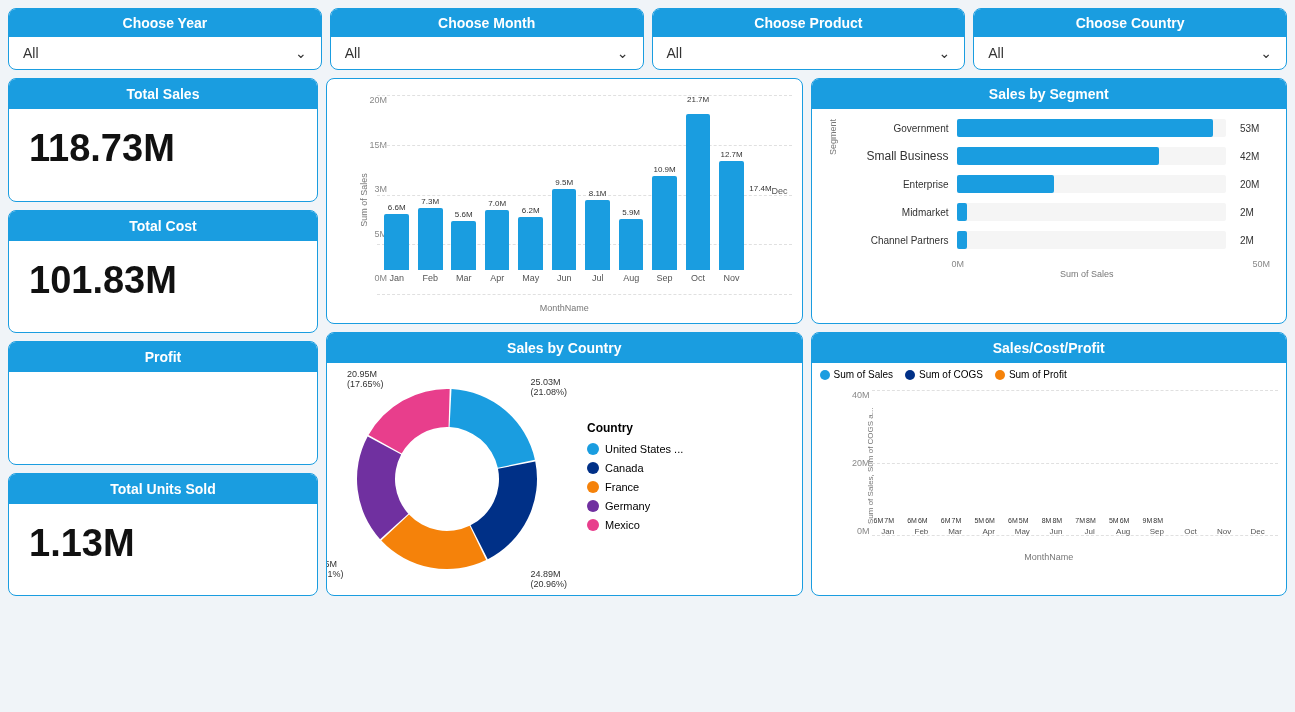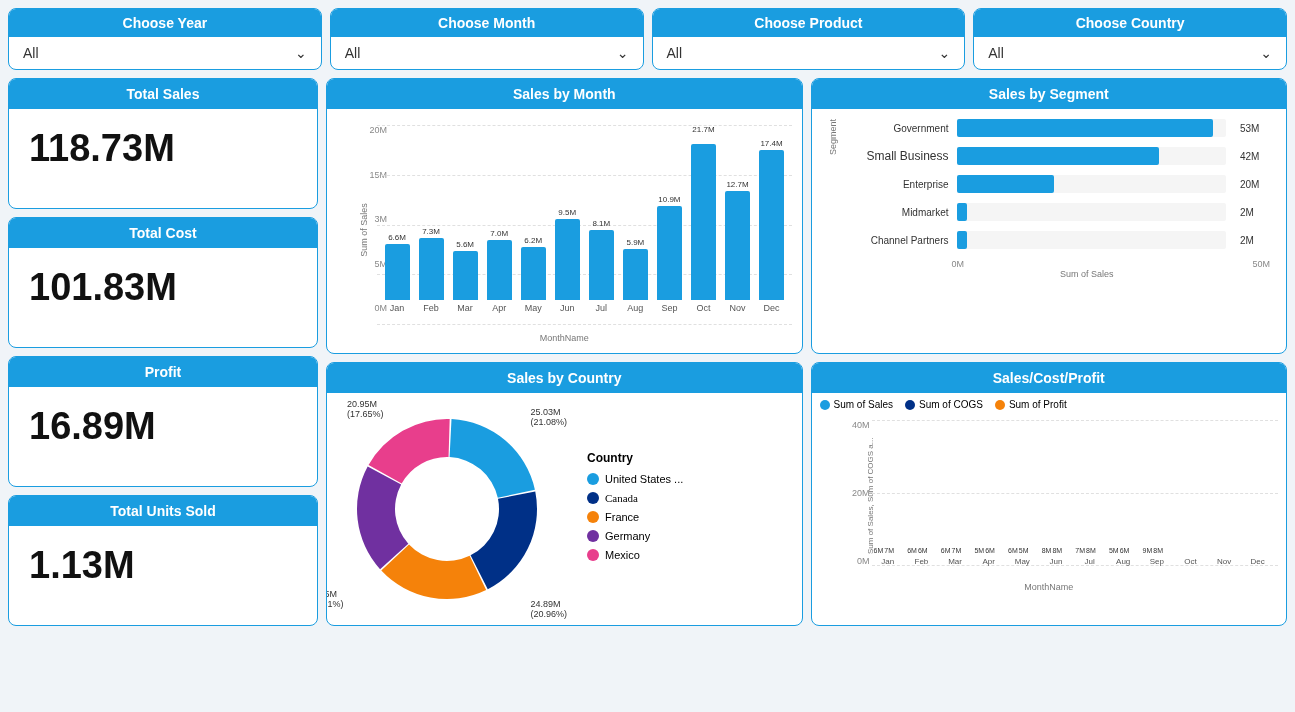--- a/index.html
+++ b/index.html
@@ -176,30 +176,28 @@
     <div class="kpi-card">
       <div class="kpi-header">Total Sales</div>
       <div class="kpi-value">118.73M</div>
     </div>
     <div class="kpi-card">
       <div class="kpi-header">Total Cost</div>
       <div class="kpi-value">101.83M</div>
     </div>
     <div class="kpi-card">
       <div class="kpi-header">Profit</div>
-      <div class="kpi-value">16.89M</div>
     </div>
     <div class="kpi-card">
       <div class="kpi-header">Total Units Sold</div>
       <div class="kpi-value">1.13M</div>
     </div>
   </div>
 
   <div class="chart-card" style="grid-column:2;grid-row:2/4;">
-    <div class="chart-header">Sales by Month</div>
     <div class="chart-body">
       <div style="position:relative;height:230px;padding-left:44px;padding-bottom:32px;padding-top:10px;">
 
         <div style="position:absolute;left:0;top:50%;transform:translateY(-50%) rotate(-90deg);font-size:9px;color:#777;white-space:nowrap;">Sum of Sales</div>
 
         <div class="y-labels" style="left:16px;top:10px;bottom:32px;">
           <div class="y-label">20M</div>
           <div class="y-label">15M</div>
           <div class="y-label">3M</div>
           <div class="y-label">5M</div>
@@ -263,21 +261,21 @@
             <div style="flex: 1 1 0%; display: flex; flex-direction: column; align-items: center; justify-content: flex-end; height: 100%; position: relative;">
               <div style="font-size: 8px; color: rgb(51, 51, 51); text-align: center; white-space: nowrap; margin-bottom: 10px;">21.7M</div>
               <div style="background: rgb(26, 157, 224); width: 78%; border-radius: 2px 2px 0px 0px; height: 99%;"></div>
               <div style="font-size: 9px; color: rgb(85, 85, 85); margin-top: 3px; text-align: center;">Oct</div>
             </div>
             <div style="flex: 1 1 0%; display: flex; flex-direction: column; align-items: center; justify-content: flex-end; height: 100%; position: relative;">
               <div style="font-size: 8px; color: rgb(51, 51, 51); text-align: center; white-space: nowrap; margin-bottom: 2px;">12.7M</div>
               <div style="background: rgb(26, 157, 224); width: 78%; border-radius: 2px 2px 0px 0px; height: 58%;"></div>
               <div style="font-size: 9px; color: rgb(85, 85, 85); margin-top: 3px; text-align: center;">Nov</div>
             </div>
-            <div style="flex: 1 1 0%; display: flex; flex-direction: column; align-items: center; justify-content: flex-end; height: 100%; position: relative;">
+            <div style="flex: 1 1 0%; display: flex; align-items: center; justify-content: flex-end; height: 100%; position: relative;">
               <div style="font-size: 8px; color: rgb(51, 51, 51); text-align: center; white-space: nowrap; margin-bottom: 2px;">17.4M</div>
               <div style="background: rgb(26, 157, 224); width: 78%; border-radius: 2px 2px 0px 0px; height: 80%;"></div>
               <div style="font-size: 9px; color: rgb(85, 85, 85); margin-top: 3px; text-align: center;">Dec</div>
             </div>
           </div>
 
         <div style="position:absolute;bottom:2px;left:0;right:0;text-align:center;font-size:9px;color:#777;">MonthName</div>
       </div>
     </div>
   </div>
@@ -353,21 +351,21 @@
         
         <div style="position:absolute;top:0px;left:10px;font-size:9px;color:#333;white-space:nowrap;">20.95M<br>(17.65%)</div>
       </div>
       <div style="padding-left:30px;">
         <div style="font-size:12px;font-weight:700;margin-bottom:8px;">Country</div>
         <div id="country-legend-items">
             <div style="display: flex; align-items: center; gap: 6px; margin-bottom: 7px; font-size: 11px;">
               <div style="width: 12px; height: 12px; border-radius: 50%; background: rgb(26, 157, 224); flex-shrink: 0;"></div>
               <span>United States ...</span>
             </div>
-            <div style="display: flex; align-items: center; gap: 6px; margin-bottom: 7px; font-size: 11px; font-family: Liberation Serif, serif;">
+            <div style="display: flex; align-items: center; gap: 6px; margin-bottom: 7px; font-size: 11px;">
               <div style="width: 12px; height: 12px; border-radius: 50%; background: rgb(0, 48, 135); flex-shrink: 0;"></div>
               <span>Canada</span>
             </div>
             <div style="display: flex; align-items: center; gap: 6px; margin-bottom: 7px; font-size: 11px;">
               <div style="width: 12px; height: 12px; border-radius: 50%; background: rgb(245, 130, 10); flex-shrink: 0;"></div>
               <span>France</span>
             </div>
             <div style="display: flex; align-items: center; gap: 6px; margin-bottom: 7px; font-size: 11px;">
               <div style="width: 12px; height: 12px; border-radius: 50%; background: rgb(112, 48, 160); flex-shrink: 0;"></div>
               <span>Germany</span>

